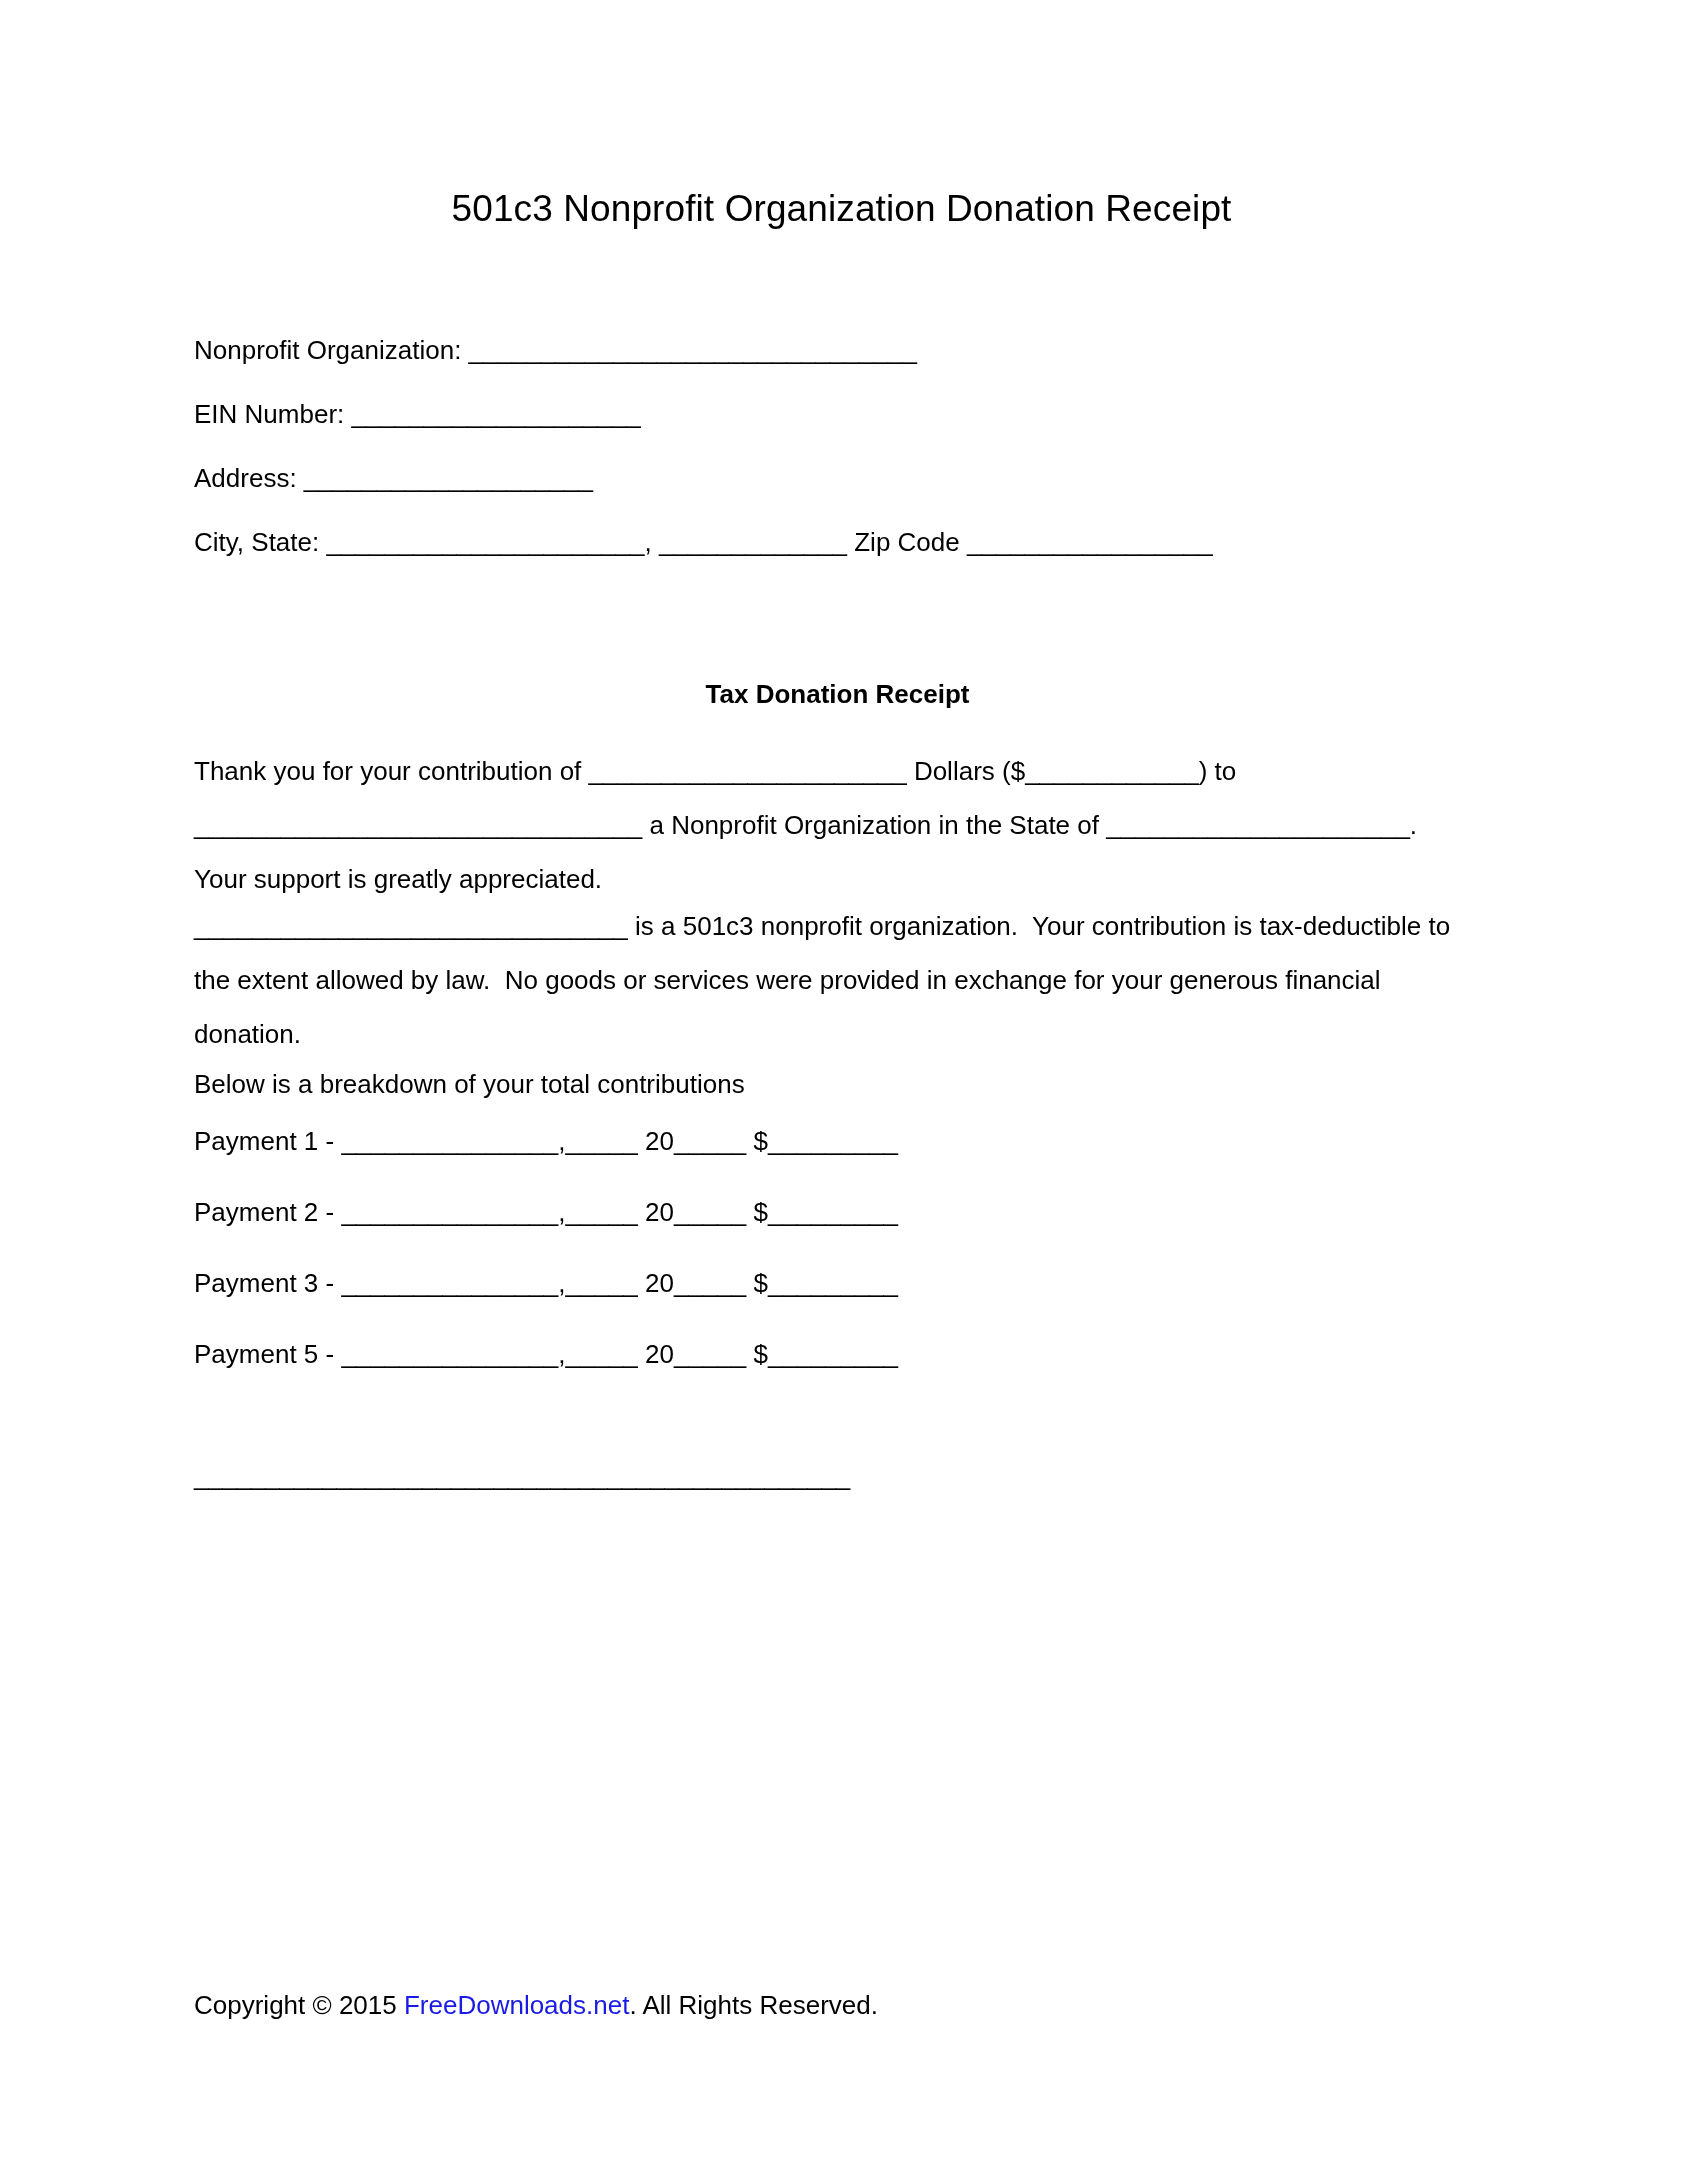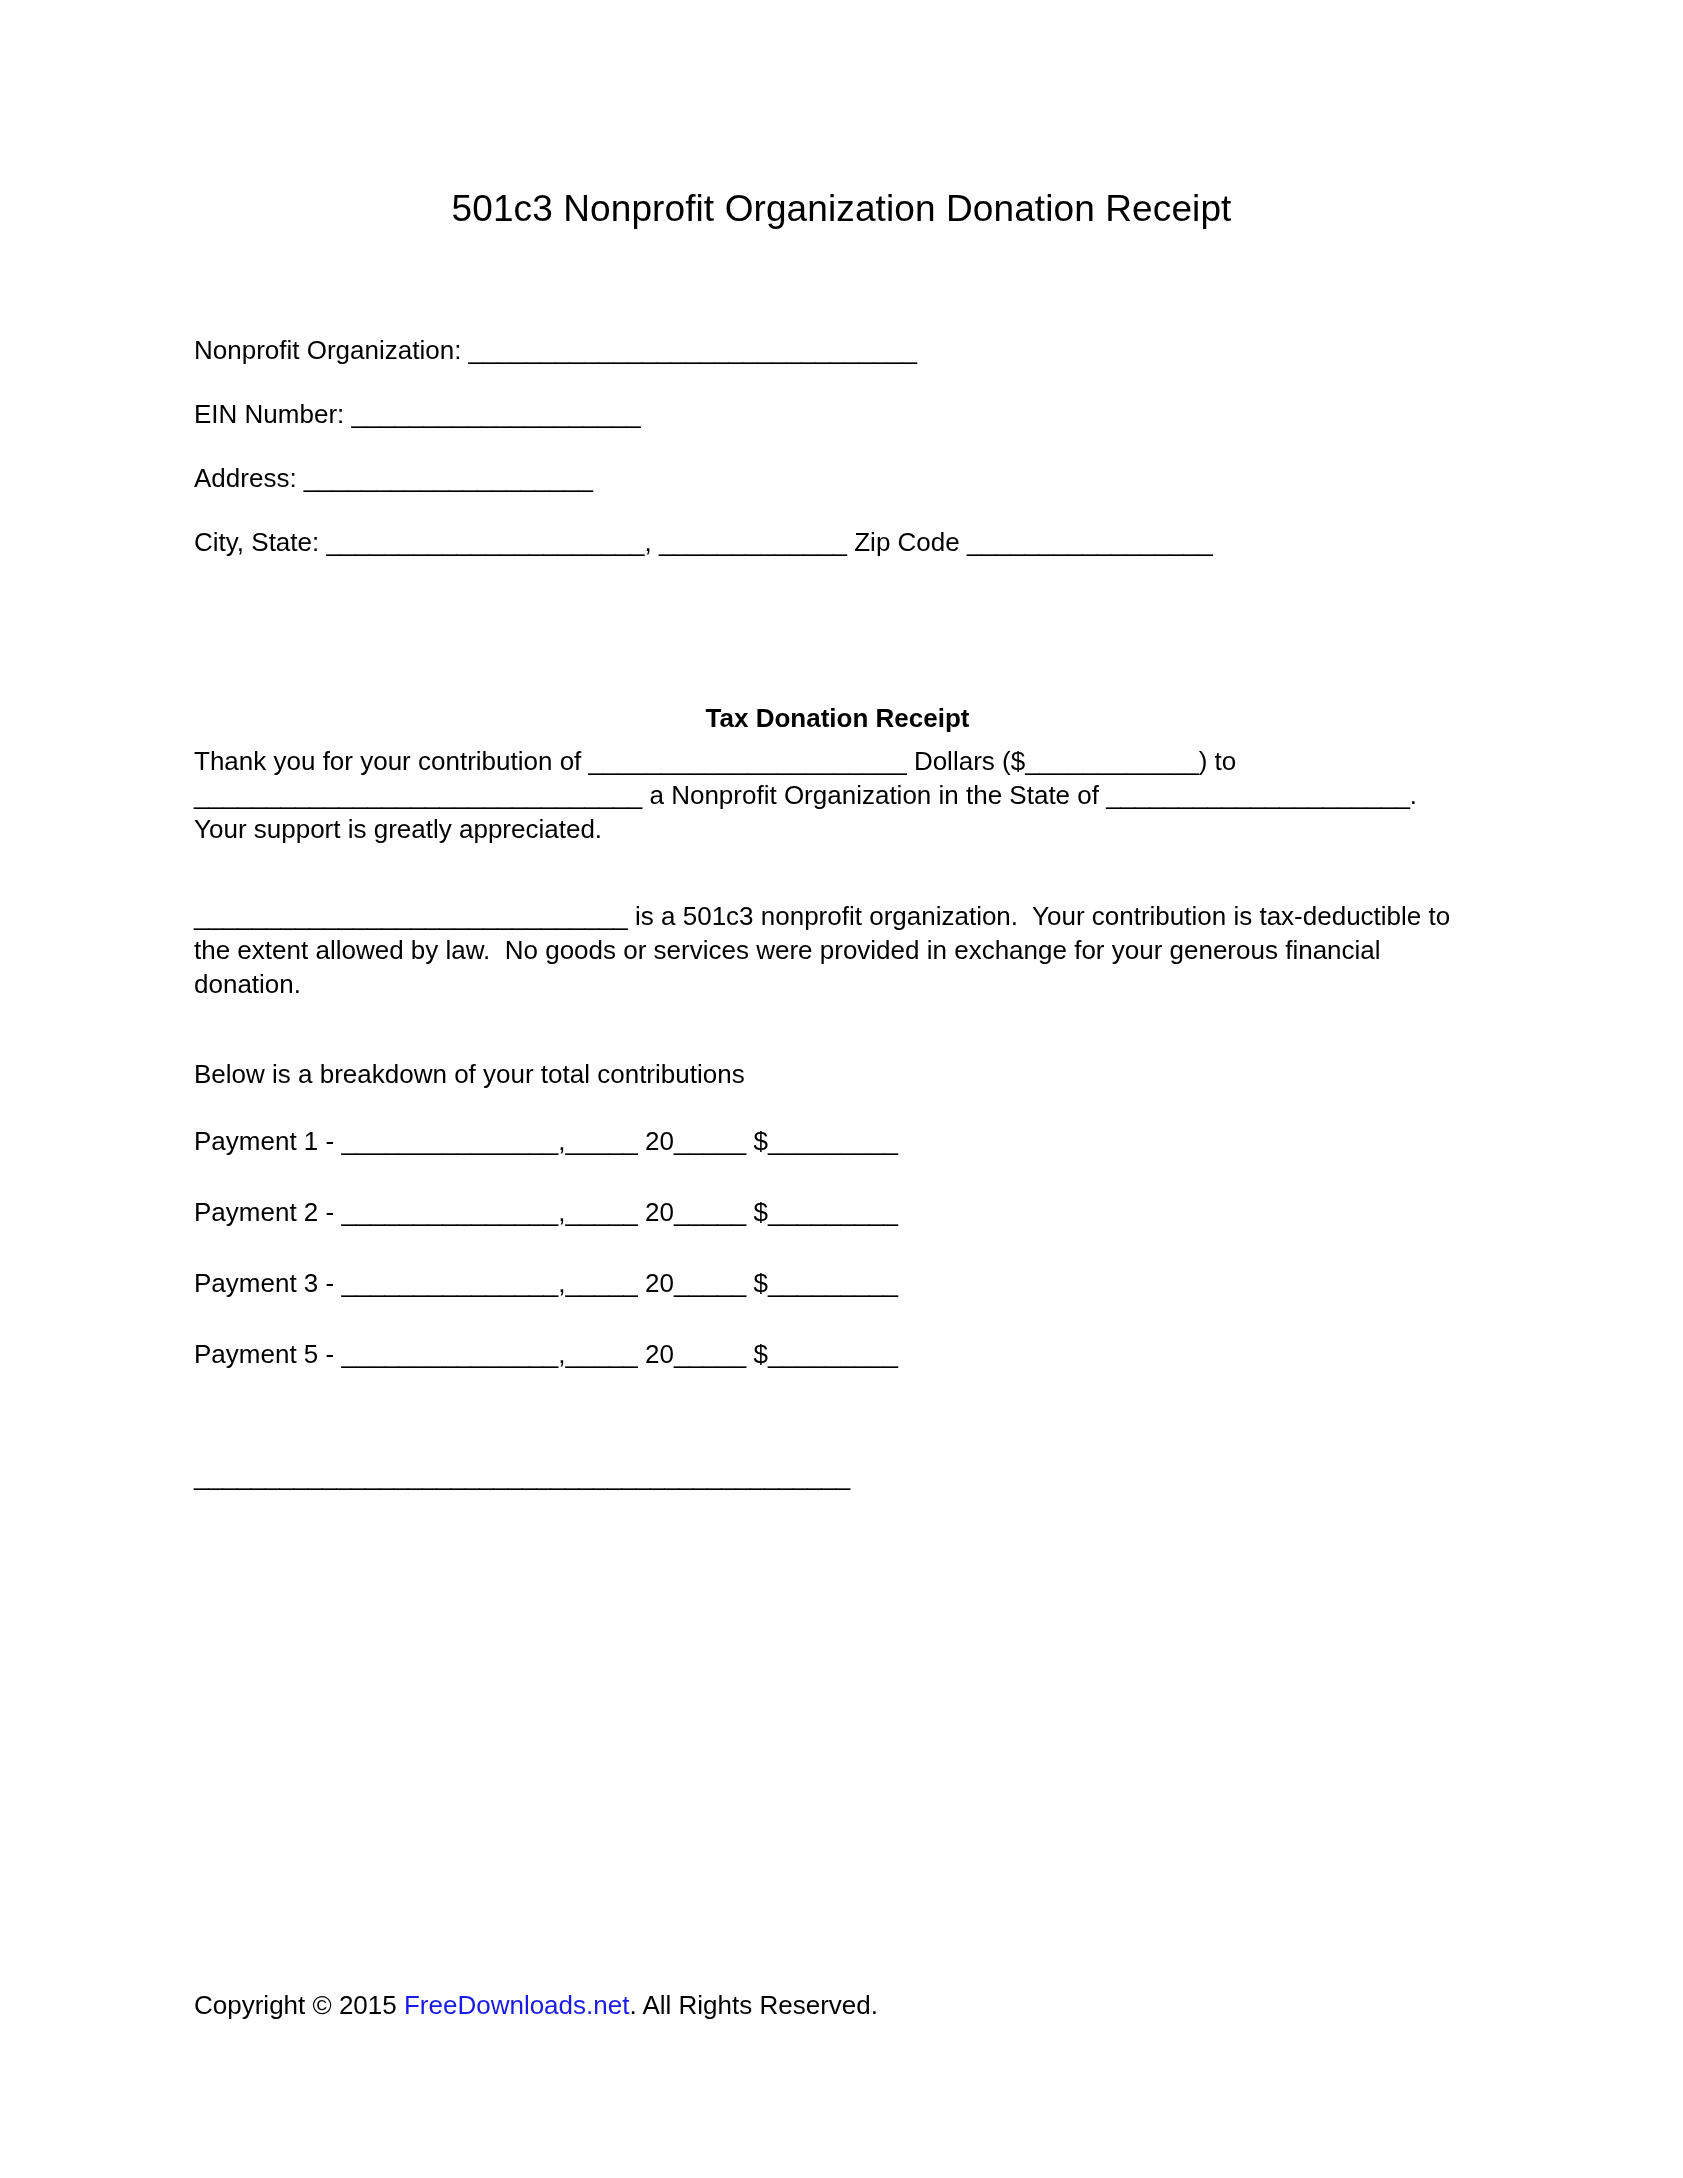--- a/index.html
+++ b/index.html
@@ -54,26 +54,25 @@
   }
 
   .section-heading {
     position: absolute;
     left: 0;
     top: 0;
     width: 1287px;
     text-align: center;
     font-size: 26px;
     font-weight: bold;
-    margin-top: 24px;
   }
 
   .para {
     font-size: 26px;
-    line-height: 34px;
+    line-height: 54px;
     white-space: pre-wrap;
     word-break: normal;
   }
 
   .payment-line {
     font-size: 26px;
     line-height: 1.0;
     white-space: pre;
   }
 

